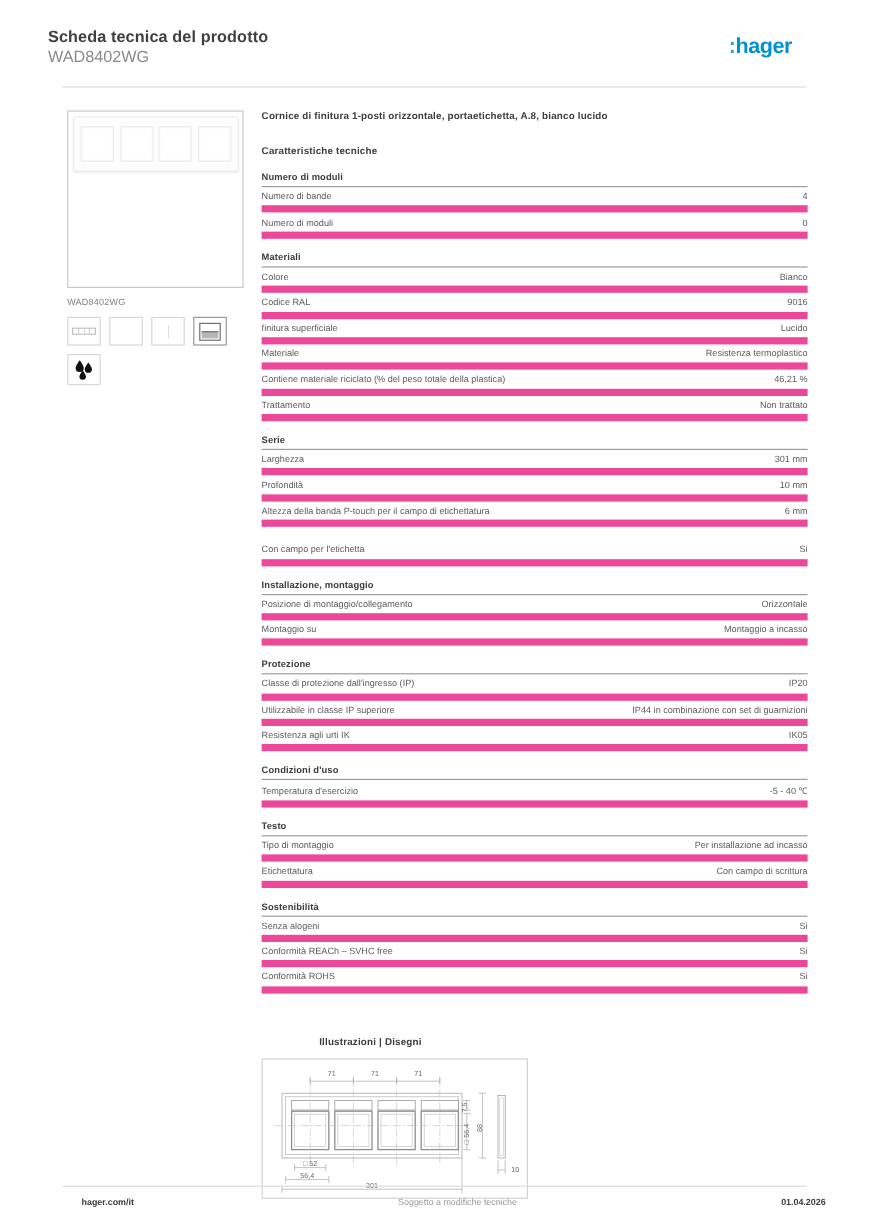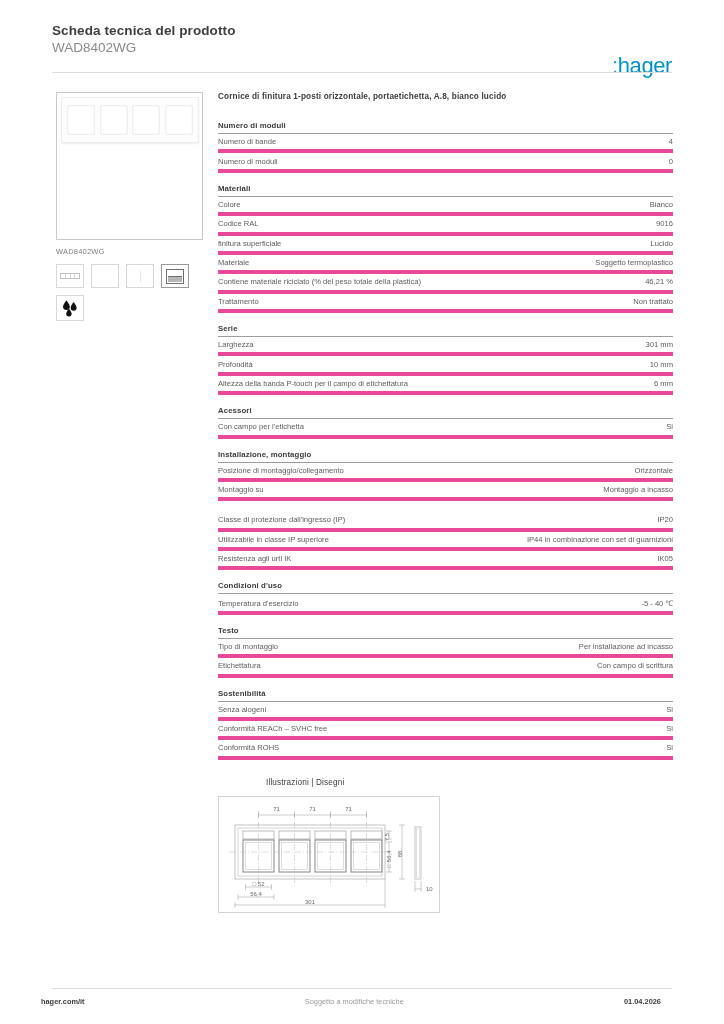--- a/index.html
+++ b/index.html
@@ -7,33 +7,33 @@
     width: 724px; height: 1024px;
     background: #ffffff;
     font-family: "Liberation Sans", sans-serif;
     color: #3c3c3c;
     -webkit-font-smoothing: antialiased;
   }
   .page { position: relative; width: 724px; height: 1024px; }
 
   
   .header {
-    position: absolute; left: 52px; top: 22px; width: 620px; height: 44px;
+    position: absolute; left: 40px; top: 22px; width: 620px; height: 44px;
   }
   .header-title {
     font-size: 13.5px; font-weight: bold; color: #3f3f3f; letter-spacing: .1px;
     line-height: 17px;
   }
   .header-sub {
     font-size: 13.5px; font-weight: normal; color: #8a8a8a; line-height: 17px;
   }
   .logo {
     position: absolute; right: 0; top: 4px;
-    font-size: 22px; font-weight: normal; color: #0091d2;
-    letter-spacing: -0.4px; line-height: 24px; margin-top: 28px;
+    font-size: 18px; font-weight: bold; color: #0091d2;
+    letter-spacing: -0.4px; line-height: 24px;
   }
   .logo .colon { color: #29a8e0; }
   .header-rule {
     position: absolute; left: 52px; top: 72px; width: 620px;
     border-top: 1px solid #dcdcdc;
   }
 
   
   .left-col { position: absolute; left: 56px; top: 92px; width: 148px; }
   .product-image-box {
@@ -93,43 +93,43 @@
     margin-bottom: 13px;
   }
   .section { margin-bottom: 11px; }
   .section-head {
     font-size: 7.8px; font-weight: bold; color: #3c3c3c; letter-spacing: .1px;
     padding-bottom: 3px; border-bottom: 1px solid #9d9d9d;
   }
   .row {
     display: flex; justify-content: space-between; align-items: baseline;
     font-size: 7.6px; color: #5c5c5c;
-    padding: 3.2px 0 3.2px 0; border-bottom: 4px solid #ec4899;
+    padding: 3.2px 0 3.2px 0; border-bottom: 6px solid #ec4899;
   }
   .row .k { text-align: left; }
   .row .v { text-align: right; white-space: nowrap; padding-left: 10px; }
 
   
   .draw-title {
-    font-size: 8.2px; font-weight: normal; color: #3c3c3c;
-    margin-top: 18px; margin-bottom: 9px; letter-spacing: .15px; padding-left: 48px;
+    font-size: 8.2px; font-weight: bold; color: #3c3c3c;
+    margin-top: 36px; margin-bottom: 9px; letter-spacing: .15px; padding-left: 48px;
   }
   .draw-box {
     width: 222px; height: 117px; border: 1px solid #d2d2d2; background: #fff;
     position: relative;
   }
   .draw-box svg { display: block; }
 
   
   .footer-rule {
     position: absolute; left: 52px; top: 988px; width: 620px;
     border-top: 1px solid #dcdcdc;
   }
   .footer {
-    position: absolute; left: 41px; top: 997px; width: 620px;
+    position: absolute; left: 68px; top: 997px; width: 620px;
     display: flex; justify-content: space-between; 
     font-size: 7.4px;
   }
   .footer .f-left { font-weight: bold; color: #3c3c3c; }
   .footer .f-mid { color: #9a9a9a; }
   .footer .f-right { font-weight: bold; color: #3c3c3c; }
 </style>
 </head>
 <body>
 
@@ -177,20 +177,21 @@
           <path d="M5.4 1.2 C5.4 1.2 2.0 5.6 2.0 7.6 a3.4 3.4 0 0 0 6.8 0 C8.8 5.6 5.4 1.2 5.4 1.2 Z" fill="#111"></path>
           <path d="M12.6 3.0 C12.6 3.0 9.6 6.9 9.6 8.7 a3.0 3.0 0 0 0 6.0 0 C15.6 6.9 12.6 3.0 12.6 3.0 Z" fill="#111"></path>
           <path d="M7.9 9.6 C7.9 9.6 5.2 13.2 5.2 14.8 a2.7 2.7 0 0 0 5.4 0 C10.6 13.2 7.9 9.6 7.9 9.6 Z" fill="#111"></path>
         </svg>
       </div>
     </div>
   </div>
 
   <div class="main-col">
     <div class="subtitle">Cornice di finitura 1-posti orizzontale, portaetichetta, A.8, bianco lucido</div>
+    <div class="block-title">Caratteristiche tecniche</div>
     <div id="sections">
         <div class="section">
           <div class="section-head">Numero di moduli</div>
           <div class="row">
             <span class="k">Numero di bande</span>
             <span class="v">4</span>
           </div>
           <div class="row">
             <span class="k">Numero di moduli</span>
             <span class="v">0</span>
@@ -205,21 +206,21 @@
           <div class="row">
             <span class="k">Codice RAL</span>
             <span class="v">9016</span>
           </div>
           <div class="row">
             <span class="k">finitura superficiale</span>
             <span class="v">Lucido</span>
           </div>
           <div class="row">
             <span class="k">Materiale</span>
-            <span class="v">Soggetto termoplastico</span>
+            <span class="v">Resistenza termoplastico</span>
           </div>
           <div class="row">
             <span class="k">Contiene materiale riciclato (% del peso totale della plastica)</span>
             <span class="v">46,21 %</span>
           </div>
           <div class="row">
             <span class="k">Trattamento</span>
             <span class="v">Non trattato</span>
           </div>
         </div>
@@ -232,38 +233,38 @@
           <div class="row">
             <span class="k">Profondità</span>
             <span class="v">10 mm</span>
           </div>
           <div class="row">
             <span class="k">Altezza della banda P-touch per il campo di etichettatura</span>
             <span class="v">6 mm</span>
           </div>
         </div>
         <div class="section">
-          <div class="section-head">Acessori</div>
           <div class="row">
             <span class="k">Con campo per l'etichetta</span>
             <span class="v">Si</span>
           </div>
         </div>
         <div class="section">
           <div class="section-head">Installazione, montaggio</div>
           <div class="row">
             <span class="k">Posizione di montaggio/collegamento</span>
             <span class="v">Orizzontale</span>
           </div>
           <div class="row">
             <span class="k">Montaggio su</span>
             <span class="v">Montaggio a incasso</span>
           </div>
         </div>
         <div class="section">
+          <div class="section-head">Protezione</div>
           <div class="row">
             <span class="k">Classe di protezione dall'ingresso (IP)</span>
             <span class="v">IP20</span>
           </div>
           <div class="row">
             <span class="k">Utilizzabile in classe IP superiore</span>
             <span class="v">IP44 in combinazione con set di guarnizioni</span>
           </div>
           <div class="row">
             <span class="k">Resistenza agli urti IK</span>

